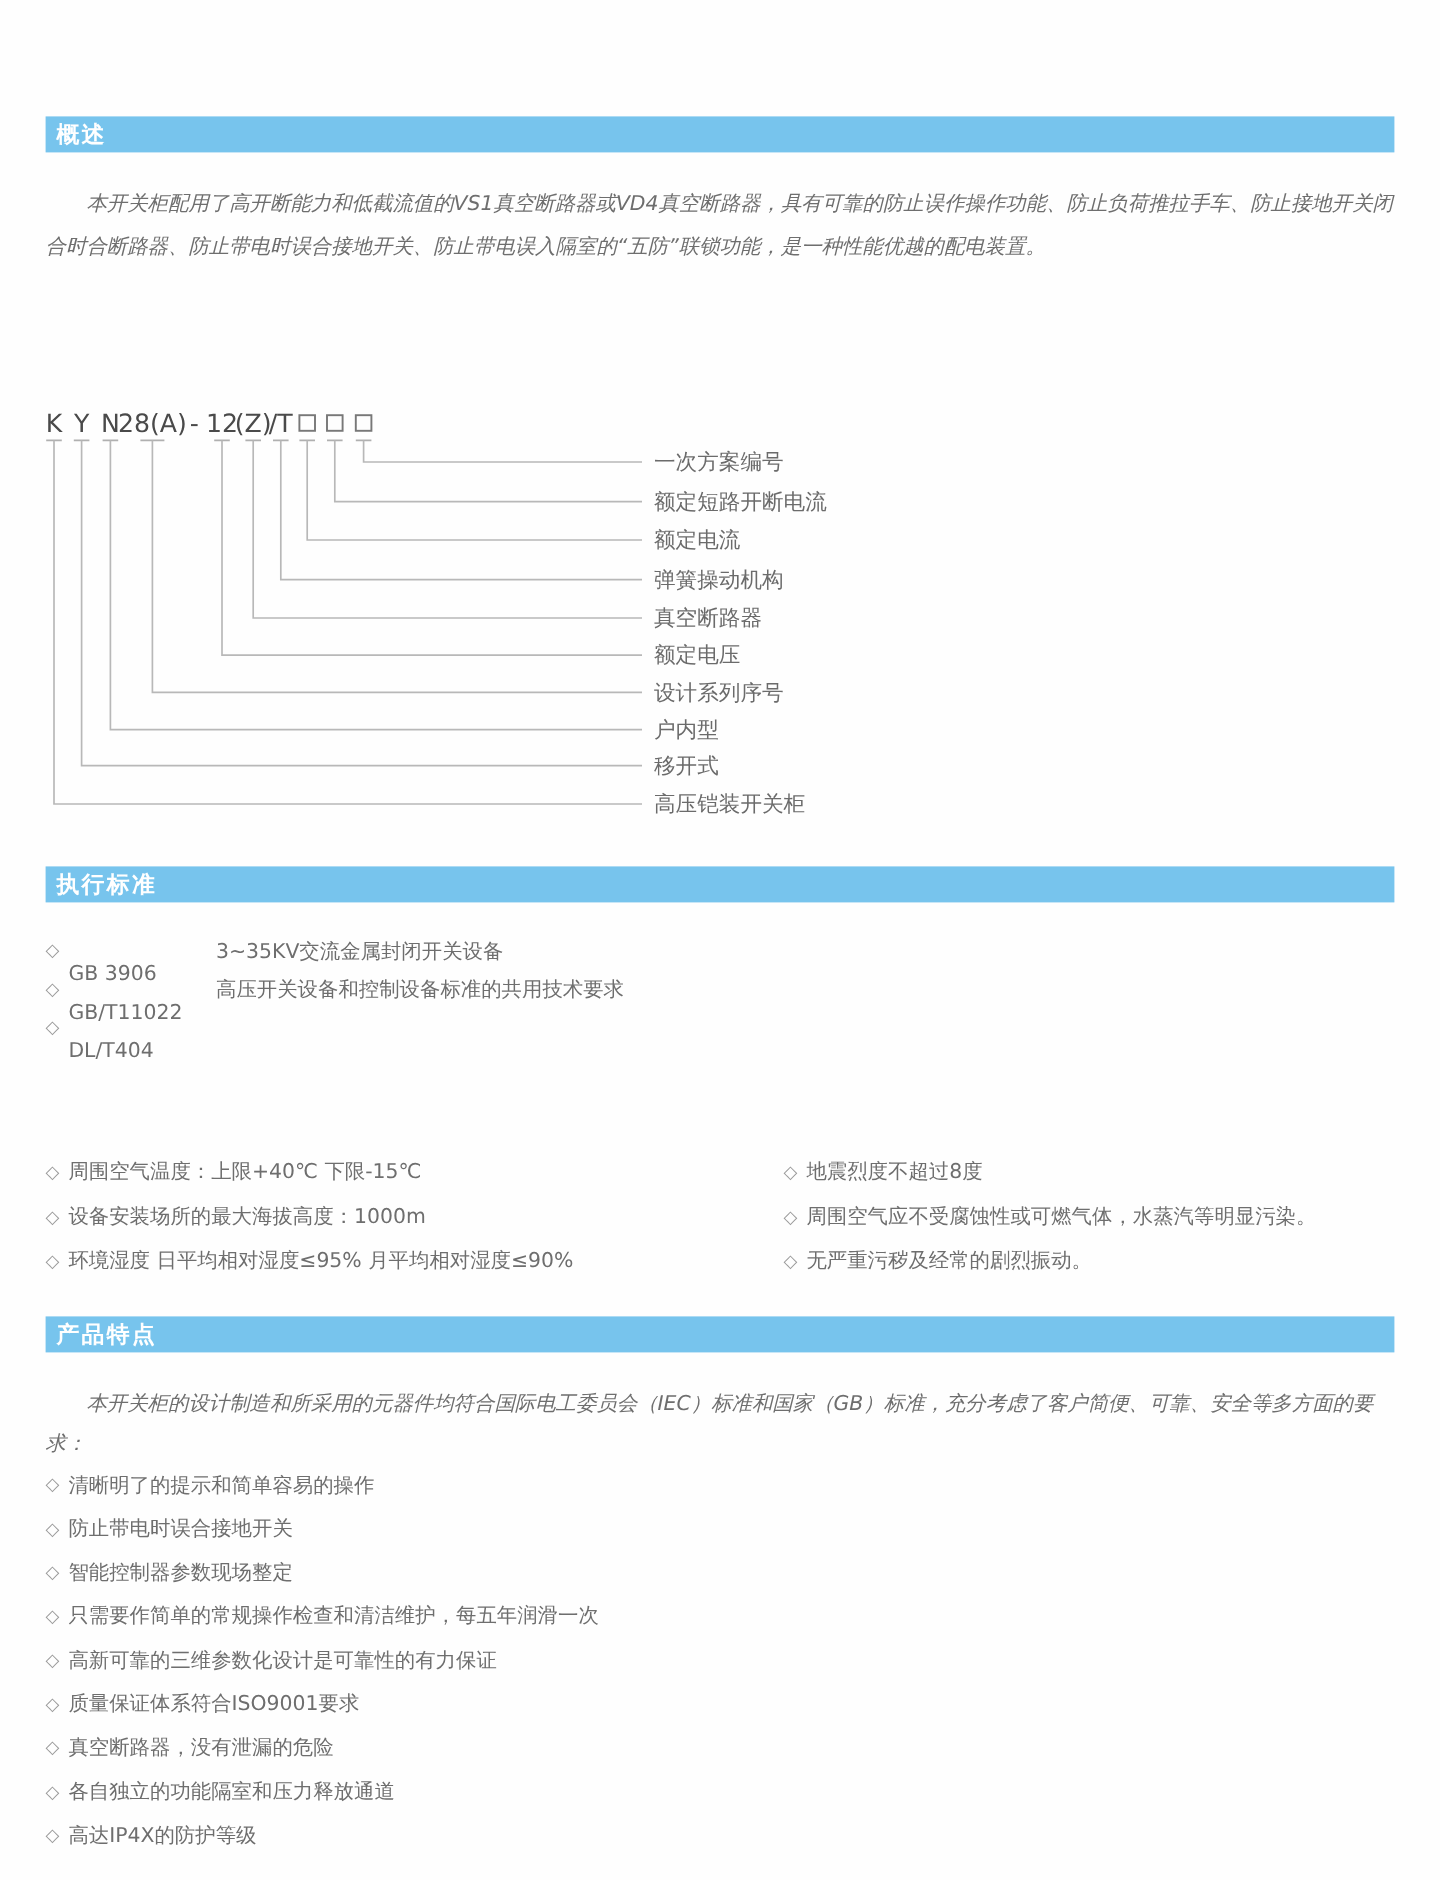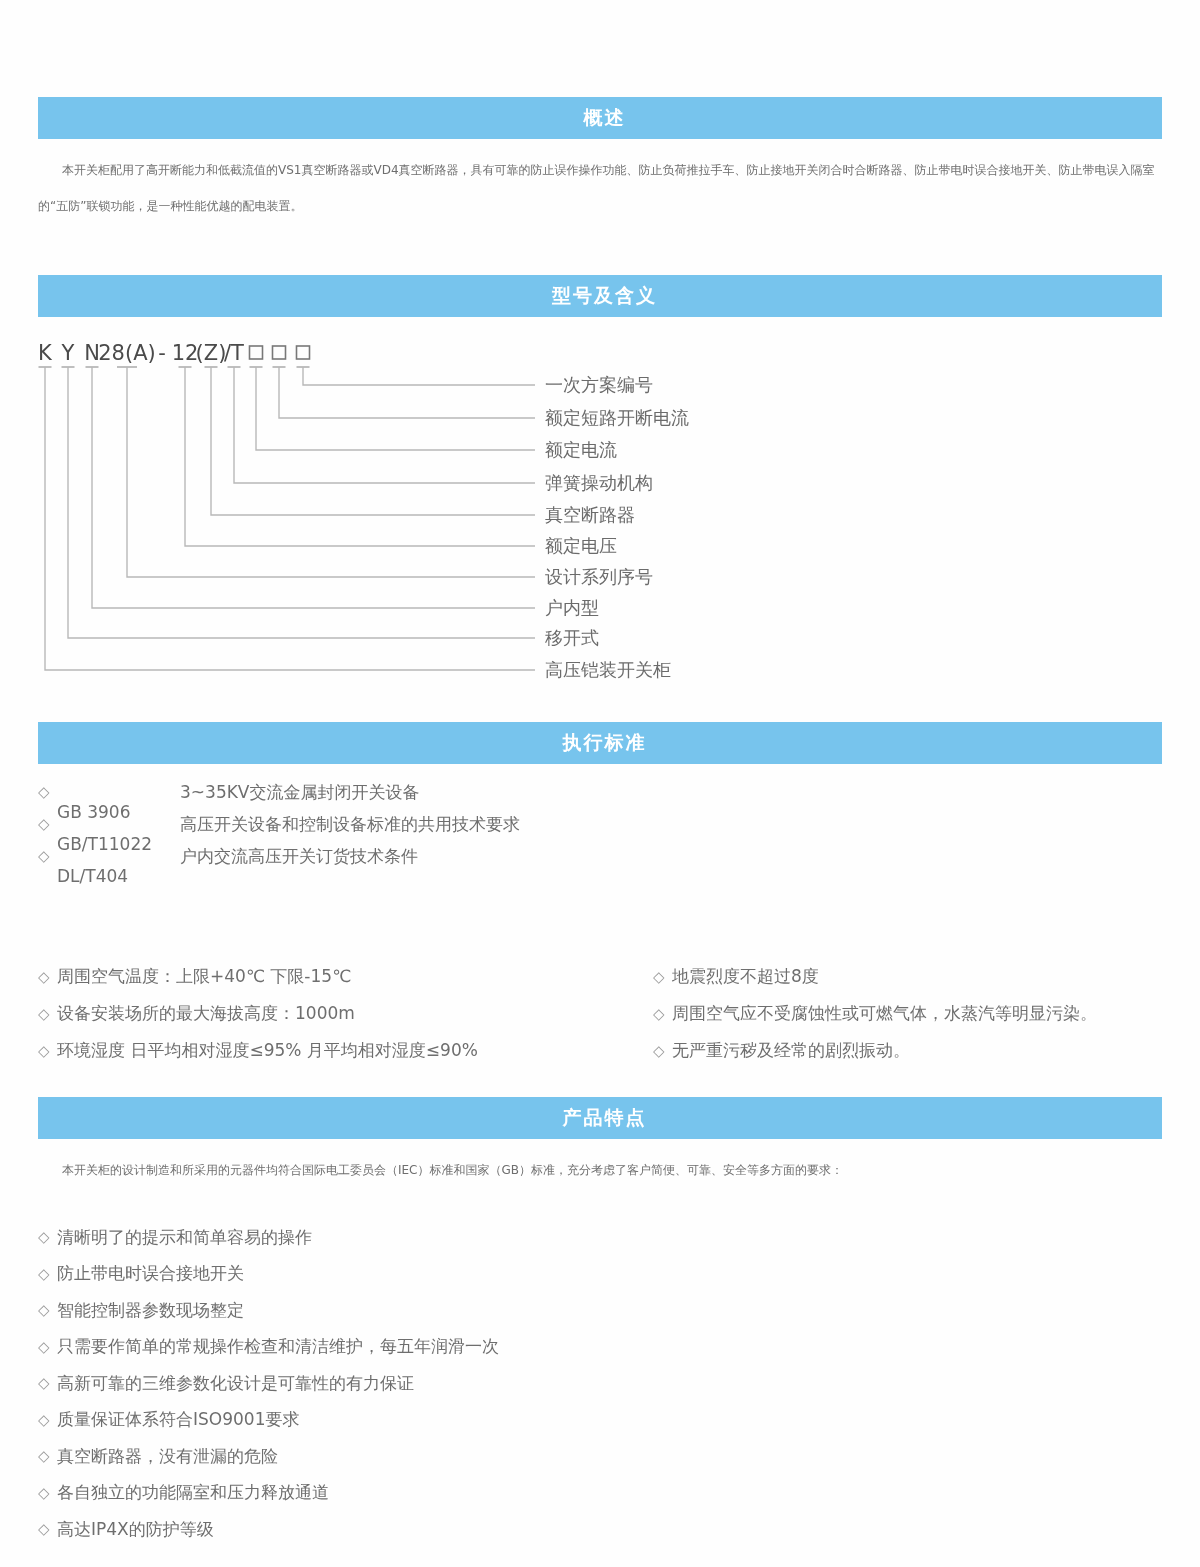--- a/index.html
+++ b/index.html
@@ -1,30 +1,30 @@
 <!DOCTYPE html>
 <html><head>
 <meta charset="utf-8">
 <style>
   html,body { margin:0; padding:0; background:#ffffff; }
   .page {
     position:relative; width:1200px; height:1567px; background:#fefefe;
     font-family:"DejaVu Sans", sans-serif; overflow:hidden;
   }
   .banner {
-    position:absolute; left:38px; width:1124px; height:42px;
+    position:absolute; left:38px; width:1124px; height:30px;
     background:#77C4ED; box-sizing:border-box; padding-left:9px;
-    display:flex; align-items:center;justify-content:center;
+    display:flex; align-items:center;
   }
   .banner-title {
     color:#ffffff; font-size:19px; font-weight:bold; letter-spacing:2px;
   }
   .para {
     position:absolute; left:38px; width:1124px; margin:0;
-    font-size:12px; color:#6e6e6e;
+    font-size:17px; color:#6e6e6e;font-style:italic;
   }
   .overview-para { top:152px; line-height:36px; text-indent:2em; }
   .features-intro { top:1154px; line-height:33px; text-indent:2em; }
   .diagram { position:absolute; left:38px; top:338px; }
   .dline  { stroke:#b8b8b8; stroke-width:1.4; fill:none; }
   .dtick  { stroke:#b0b0b0; stroke-width:1.6; }
   .dbox   { fill:none; stroke:#787878; stroke-width:1.6; }
   .mtoken { font-size:21px; fill:#4a4a4a; text-anchor:middle; }
   .dlabel { font-size:18px; fill:#6b6b6b; }
   .standards { position:absolute; left:38px; top:776px; width:1124px; }
@@ -42,23 +42,20 @@
 </head>
 <body>
 
 <div class="page">
 
   <div class="banner" style="top:97px;">
     <span class="banner-title">概述</span>
   </div>
   <p class="para overview-para">本开关柜配用了高开断能力和低截流值的VS1真空断路器或VD4真空断路器，具有可靠的防止误作操作功能、防止负荷推拉手车、防止接地开关闭合时合断路器、防止带电时误合接地开关、防止带电误入隔室的“五防”联锁功能，是一种性能优越的配电装置。</p>
 
-  <div class="banner" style="top:275px;">
-    <span class="banner-title">型号及含义</span>
-  </div>
 
   <svg class="diagram" width="1130" height="356" viewBox="0 0 1130 356" xmlns="http://www.w3.org/2000/svg">
 
     <text class="mtoken" x="7" y="22">K</text>
     <text class="mtoken" x="30" y="22">Y</text>
     <text class="mtoken" x="54" y="22">N</text>
     <text class="mtoken" x="89" y="22">28(A)</text>
     <text class="mtoken" x="124" y="22">-</text>
     <text class="mtoken" x="147" y="22">12</text>
     <text class="mtoken" x="173" y="22">(Z)</text>
@@ -112,21 +109,20 @@
       <span class="std-desc">3~35KV交流金属封闭开关设备</span>
     </div>
     <div class="std-row">
       <span class="bullet">◇</span>
       <span class="std-code">GB/T11022</span>
       <span class="std-desc">高压开关设备和控制设备标准的共用技术要求</span>
     </div>
     <div class="std-row">
       <span class="bullet">◇</span>
       <span class="std-code">DL/T404</span>
-      <span class="std-desc">户内交流高压开关订货技术条件</span>
     </div>
   </div>
 
   <div class="env-col env-left">
     <div class="env-item">
       <span class="bullet">◇</span>
       <span>周围空气温度：上限+40℃ 下限-15℃</span>
     </div>
     <div class="env-item">
       <span class="bullet">◇</span>

